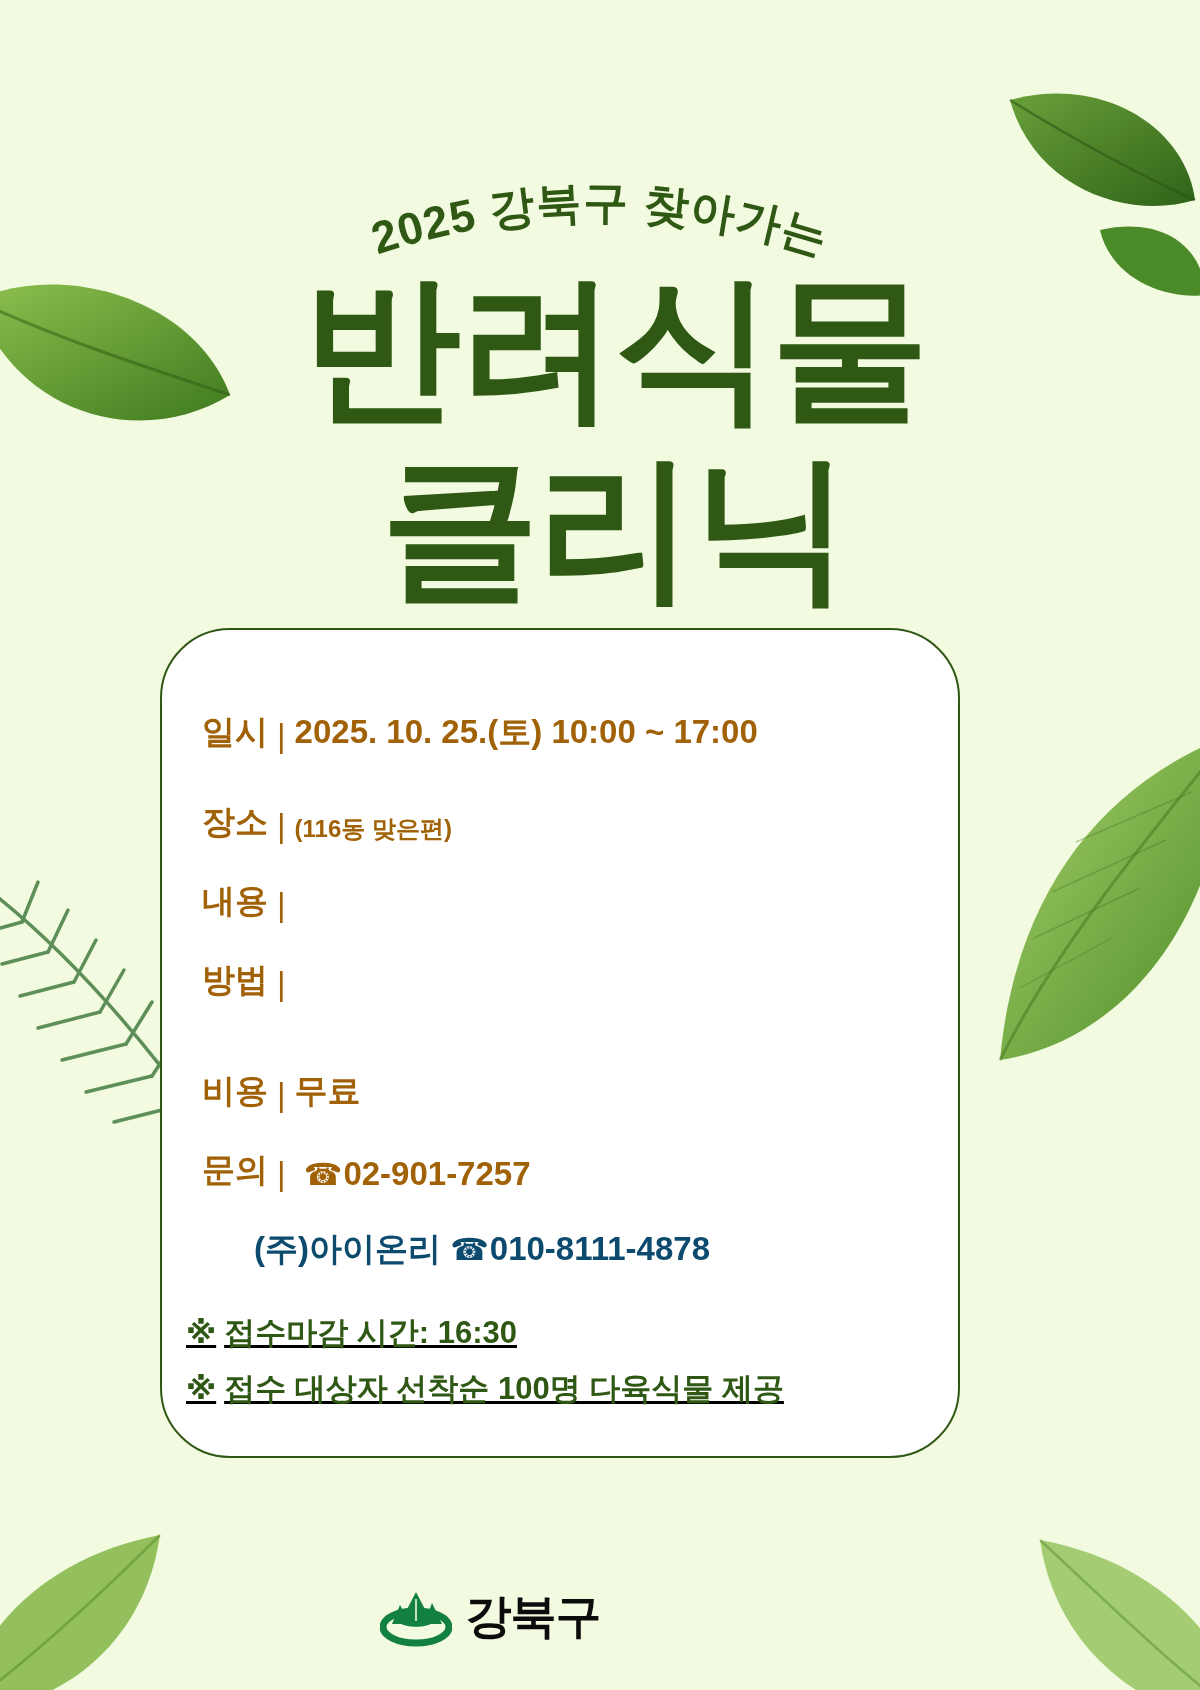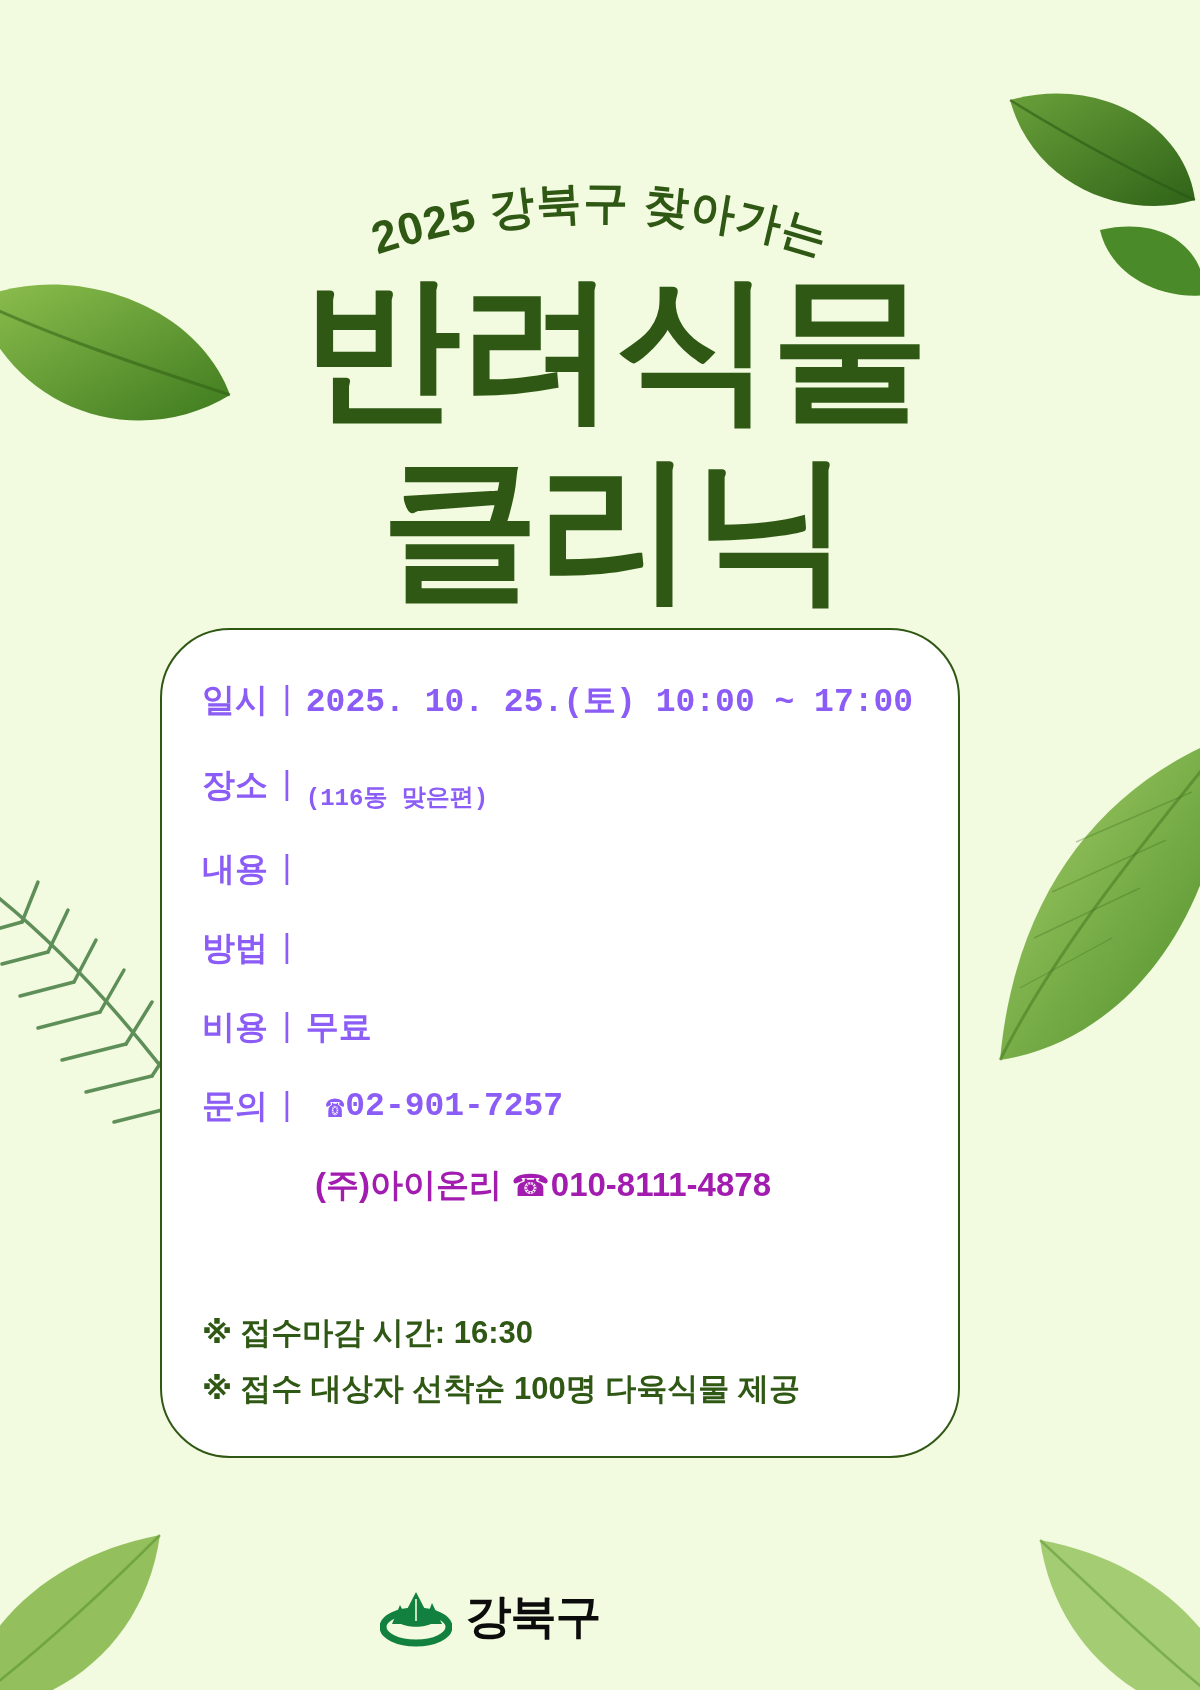--- a/index.html
+++ b/index.html
@@ -52,37 +52,36 @@
     border-radius:70px;
   }
 
   #info-list {
     position:absolute;
     left:40px; top:48px; right:26px;
   }
 
   .info-row {
     display:flex;
-    align-items:center;
+    align-items:flex-end;
     font-size:33px;
-    color:#8b5cf6;
+    color:#a16207;
     font-weight:700;
     margin-bottom:34px;
     white-space:nowrap;
-    font-family:Liberation Mono, monospace;
   }
   .info-label { font-weight:700; }
   .info-sep { margin:0 9px; font-weight:500; }
-  .info-value { font-weight:700; }
+  .info-value { font-weight:700;margin-top:32px; }
   .info-note-small { font-size:24px; font-weight:700;margin-top:24px; }
   .tel-icon { font-size:31px; margin-right:1px; }
 
   #contact-sub-row {
-    font-size:33px; color:#a21caf; font-weight:700;
-    margin-left:113px; margin-bottom:34px; white-space:nowrap;
+    font-size:33px; color:#0c4a6e; font-weight:700;
+    margin-left:52px; margin-bottom:34px; white-space:nowrap;
   }
 
   #notes { margin-top:52px; }
   .note-row {
     font-size:31px; color:#2f5814; font-weight:700;
     margin-bottom:14px; white-space:nowrap;
   }
   .note-mark { margin-right:8px; }
 
   
@@ -209,21 +208,21 @@
       </div>
       <div class="info-row">
         <span class="info-label">문의</span>
         <span class="info-sep">|</span>
         <span>&nbsp;</span>
         <span class="tel-icon">☎</span>
         <span>02-901-7257</span>
       </div>
       <div id="contact-sub-row"><span>(주)아이온리</span><span>&nbsp;</span><span class="tel-icon">☎</span><span>010-8111-4878</span></div>
     </div>
-  <div id="notes" style="position: absolute; left: 40px; top: 630px;">
+  <div id="notes" style="position: absolute; left: 24px; top: 630px; text-decoration: underline;">
       <div class="note-row"><span class="note-mark">※</span><span>접수마감 시간: 16:30</span></div>
       <div class="note-row"><span class="note-mark">※</span><span>접수 대상자 선착순 100명 다육식물 제공</span></div>
     </div>
 </div>
 
 <div id="footer-logo">
   <svg id="footer-logo-mark" viewBox="0 0 72 60">
     <ellipse cx="36" cy="40" rx="33" ry="16" fill="none" stroke="#12803f" stroke-width="7"></ellipse>
     <path d="M36 5 L52 36 C46 41 26 41 20 36 Z" fill="#12803f"></path>
     <path d="M20 18 L30 37 L12 37 Z" fill="#12803f"></path>

